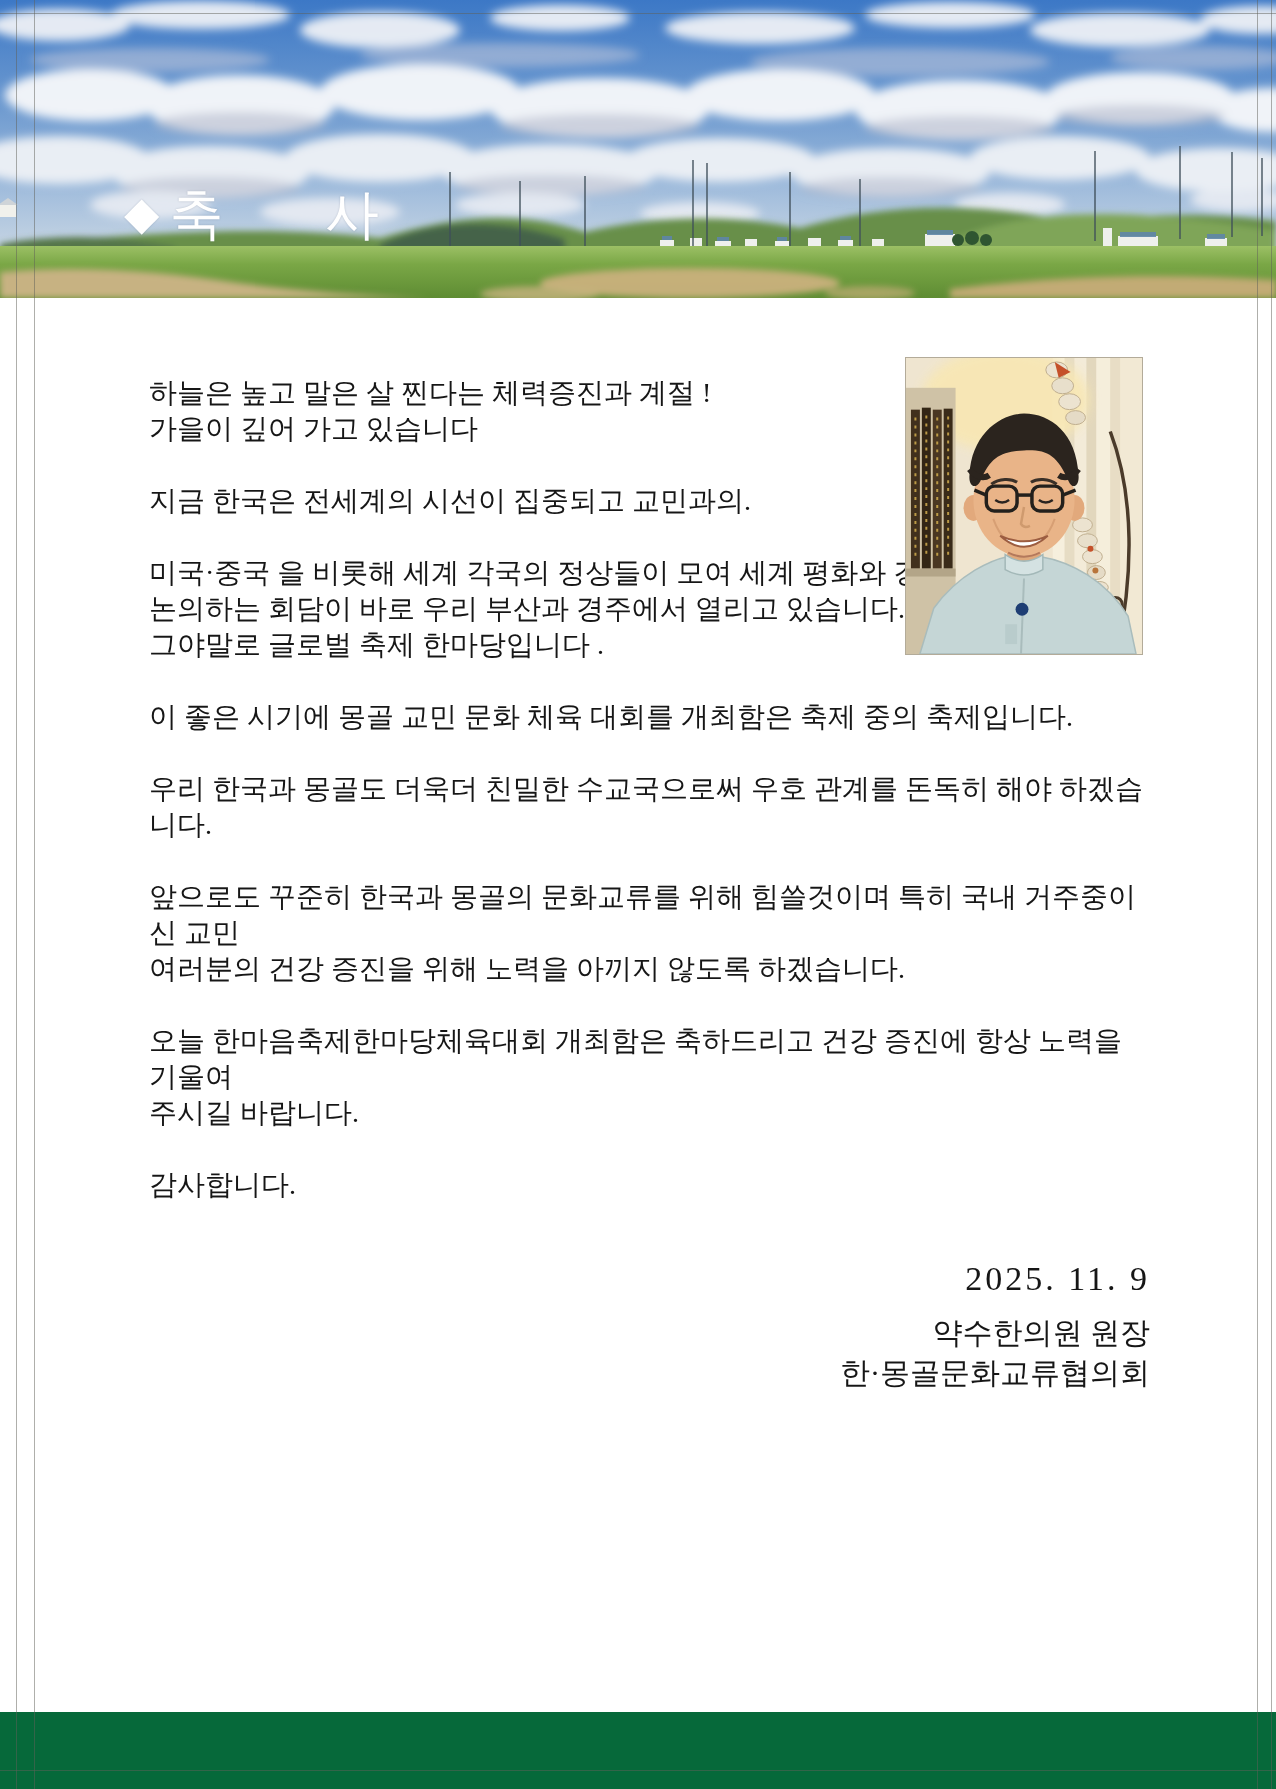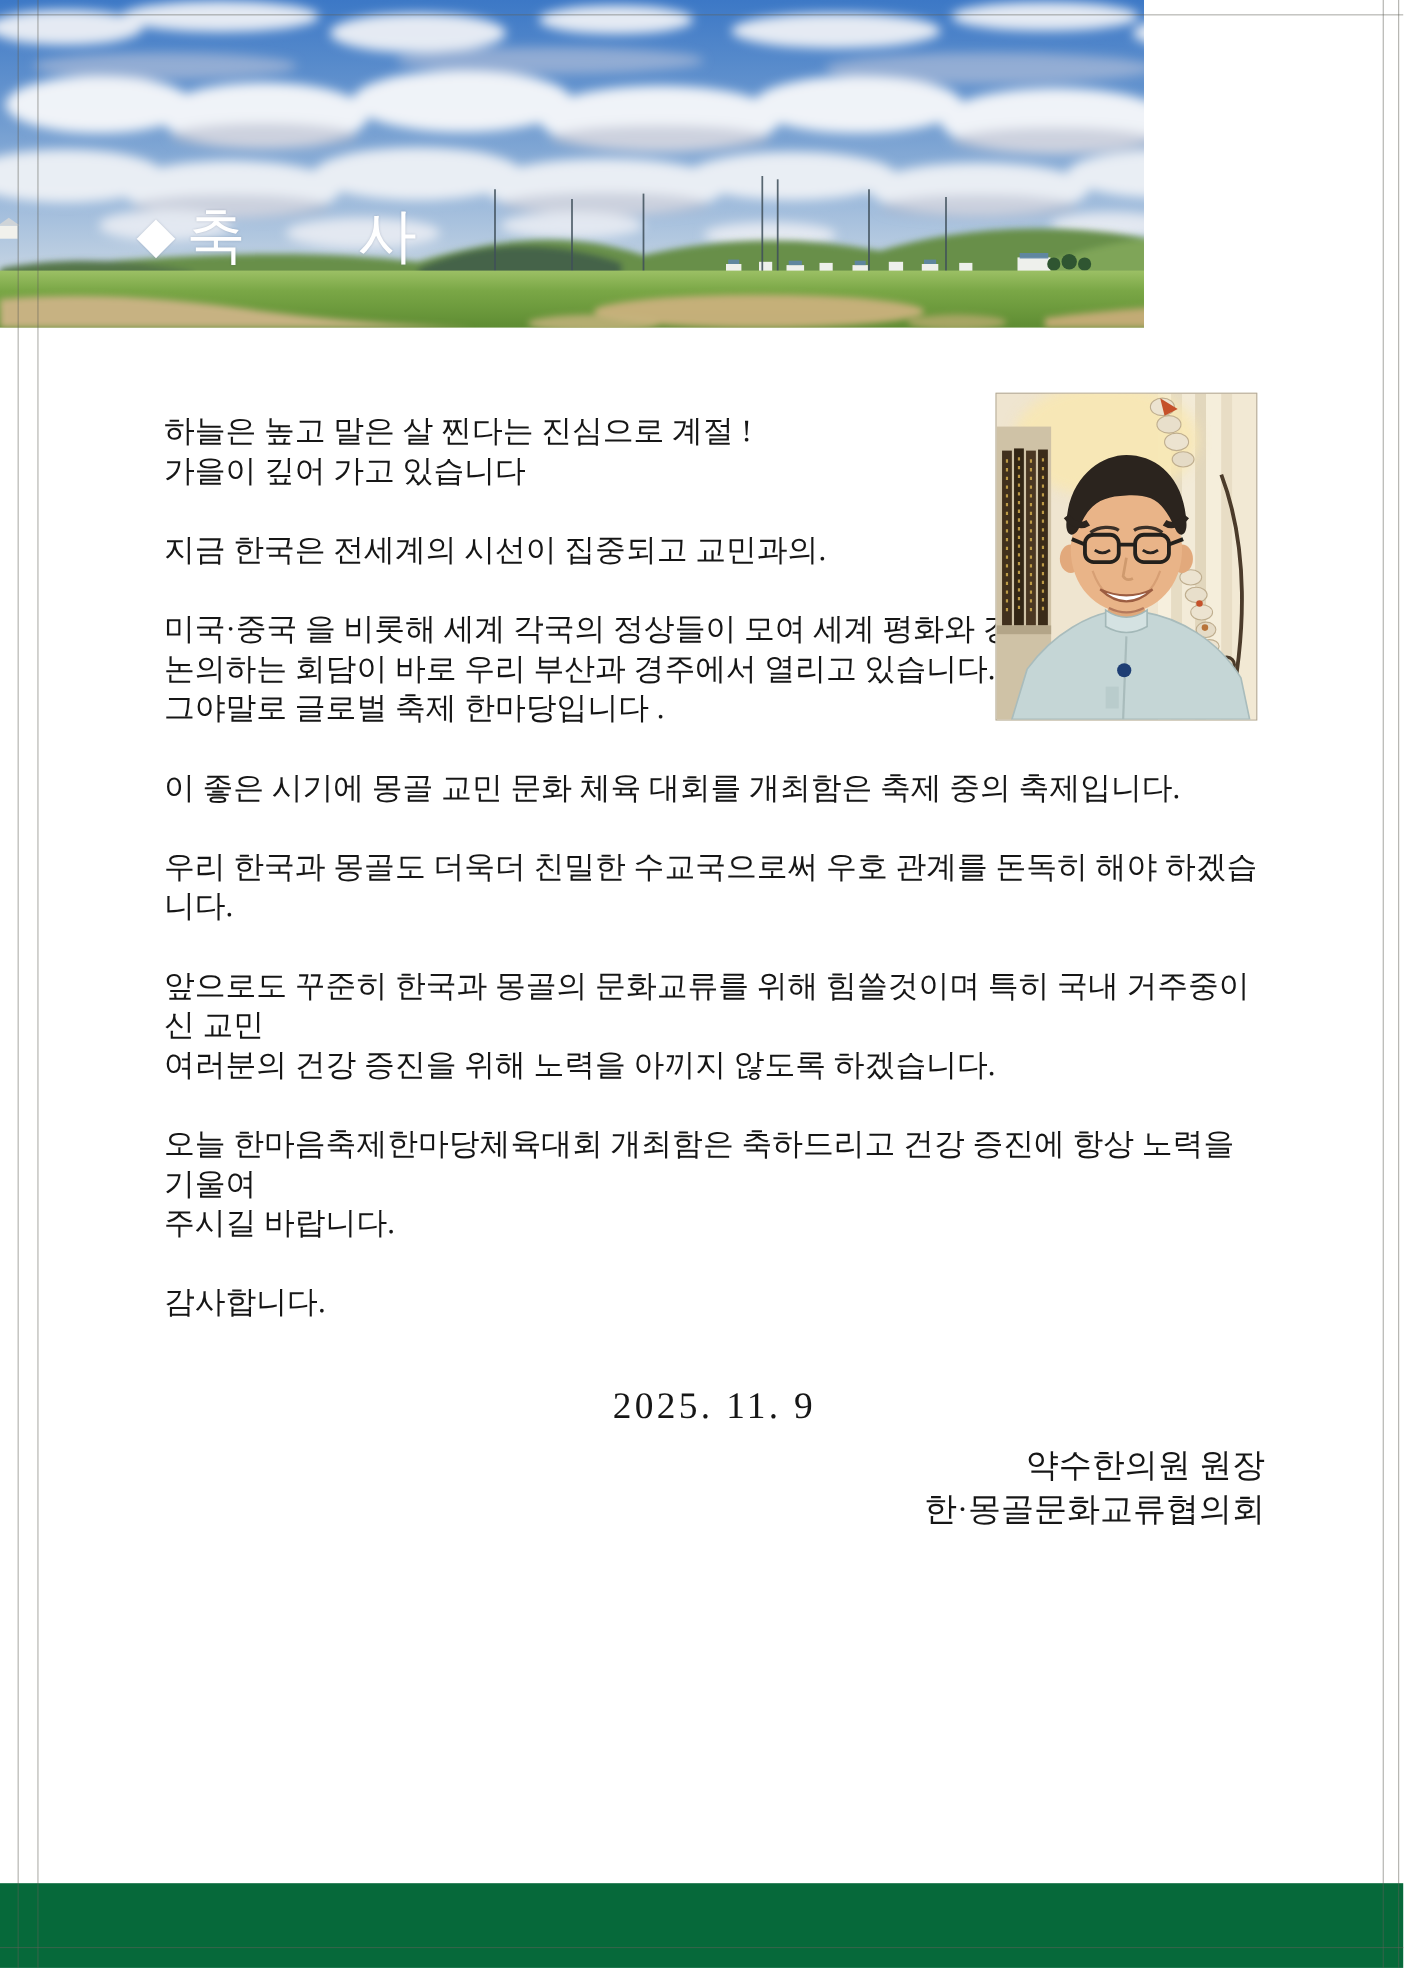--- a/index.html
+++ b/index.html
@@ -3,21 +3,21 @@
 <meta charset="utf-8">
 <style>
   html,body{margin:0;padding:0;background:#ffffff;}
   #page{
     position:relative; width:1276px; height:1789px; overflow:hidden;
     background:#ffffff;
     font-family:"Liberation Serif","DejaVu Serif",serif;
     color:#161616;
   }
   
-  .banner{position:absolute;left:0;top:0;width:1040px;height:298px;overflow:hidden;}
+  .banner{position:absolute;left:0;top:0;width:1276px;height:298px;overflow:hidden;}
   .banner svg{display:block;}
   .banner-title{
     position:absolute; left:124px; top:184px;
     color:#ffffff; font-size:54px; line-height:60px; white-space:nowrap;
     text-shadow:0 0 2px rgba(40,60,90,.25);
   }
   .banner-title .diamond{font-size:46px; margin-right:10px; vertical-align:4px;}
   .banner-title .title-text{letter-spacing:44px;}
   
   .vline,.hline{position:absolute;background:rgba(95,95,88,.5);z-index:6;}
@@ -29,21 +29,21 @@
     border:1px solid #b3ab99; box-sizing:border-box; background:#efe5d0; z-index:3;
   }
   .portrait svg{display:block;}
   
   .content{position:absolute; left:149px; top:375px; width:1001px; z-index:2;}
   .para{
     margin:0 0 36px 0; font-size:28px; line-height:36px;
     white-space:pre-line; letter-spacing:0px;
   }
   .date-row{
-    margin-top:58px; text-align:center;
+    margin-top:58px; text-align:right;
     font-size:34px; line-height:36px; letter-spacing:3px;
   }
   .sig{ margin-top:16px; text-align:right; }
   .sig-line{ font-size:30px; line-height:40px; }
   
   .green-bar{
     position:absolute; left:0; right:0; bottom:0; height:77px;
     background:var(--green,#06693a); z-index:4;
   }
 </style>
@@ -302,21 +302,21 @@
         <path d="M88,162 Q93,176 101,183" stroke="#d79f74" stroke-width="2" fill="none"></path>
         <path d="M150,162 Q145,176 137,183" stroke="#d79f74" stroke-width="2" fill="none"></path>
         <path d="M95,179 Q119,201 143,179 Q119,190 95,179 Z" fill="#ffffff" stroke="#9c5d41" stroke-width="2"></path>
         <path d="M103,196 Q119,204 135,196" stroke="#b4795c" stroke-width="2" fill="none"></path>
       </g>
     </svg>
   </div>
 
   <div class="content">
     <div>
-        <p class="para">하늘은  높고 말은 살 찐다는 진심으로 계절 !
+        <p class="para">하늘은  높고 말은 살 찐다는 체력증진과 계절 !
 가을이 깊어 가고 있습니다</p>
         <p class="para">지금 한국은 전세계의 시선이 집중되고 교민과의.</p>
         <p class="para">미국·중국 을 비롯해 세계 각국의 정상들이 모여 세계 평화와 경제를
 논의하는 회담이 바로 우리 부산과 경주에서 열리고 있습니다.
 그야말로 글로벌 축제 한마당입니다 .</p>
         <p class="para">이 좋은 시기에 몽골 교민 문화 체육 대회를 개최함은 축제 중의 축제입니다.</p>
         <p class="para">우리 한국과 몽골도 더욱더 친밀한 수교국으로써 우호 관계를 돈독히 해야 하겠습니다.</p>
         <p class="para">앞으로도 꾸준히 한국과 몽골의 문화교류를 위해 힘쓸것이며 특히 국내 거주중이신 교민
 여러분의 건강 증진을 위해 노력을 아끼지 않도록 하겠습니다.</p>
         <p class="para">오늘 한마음축제한마당체육대회 개최함은 축하드리고 건강 증진에 항상 노력을 기울여

